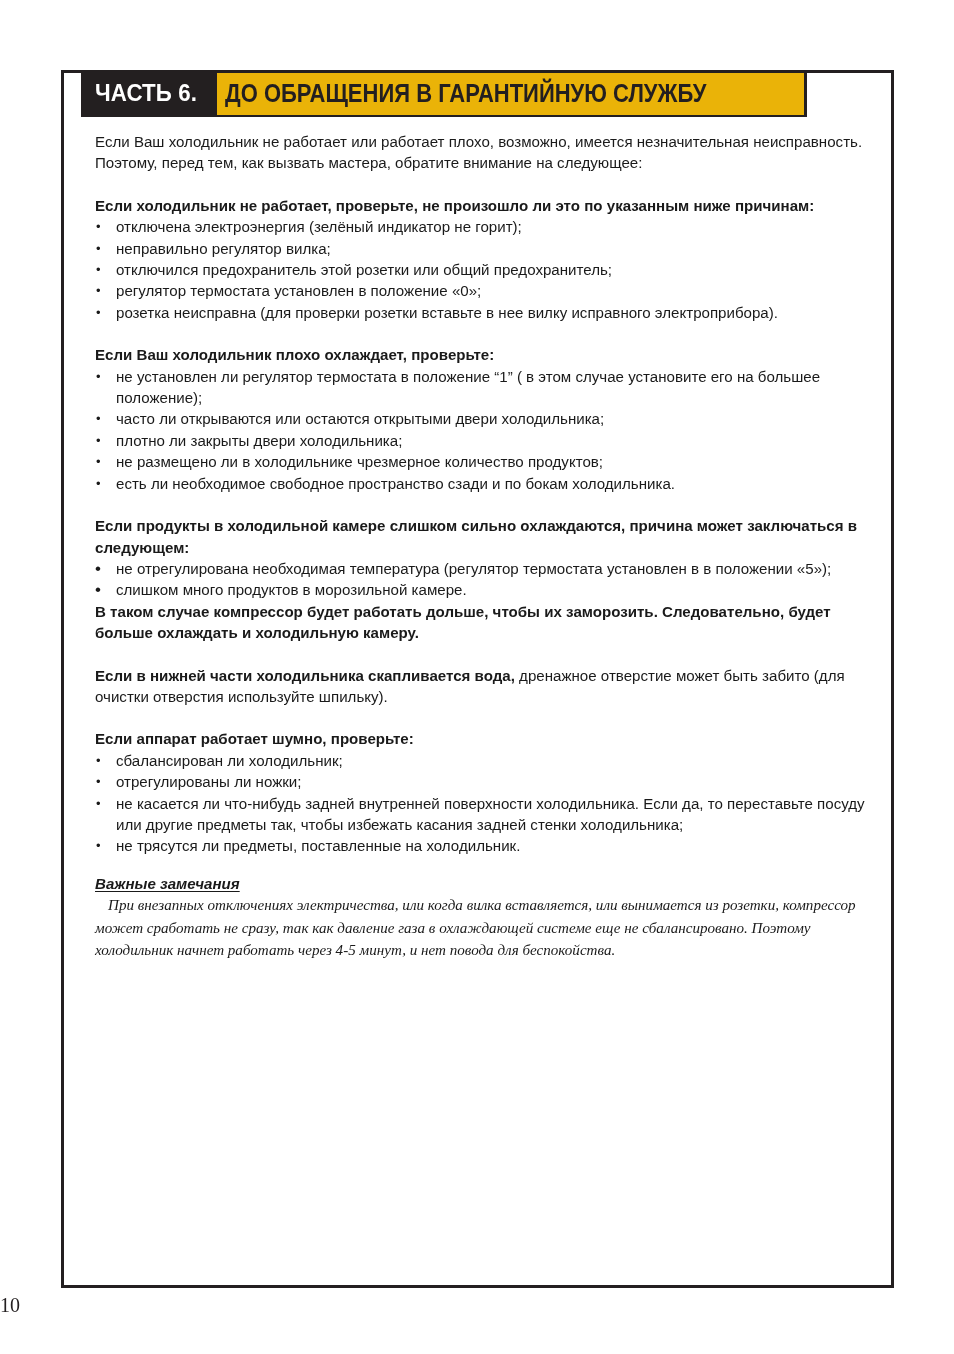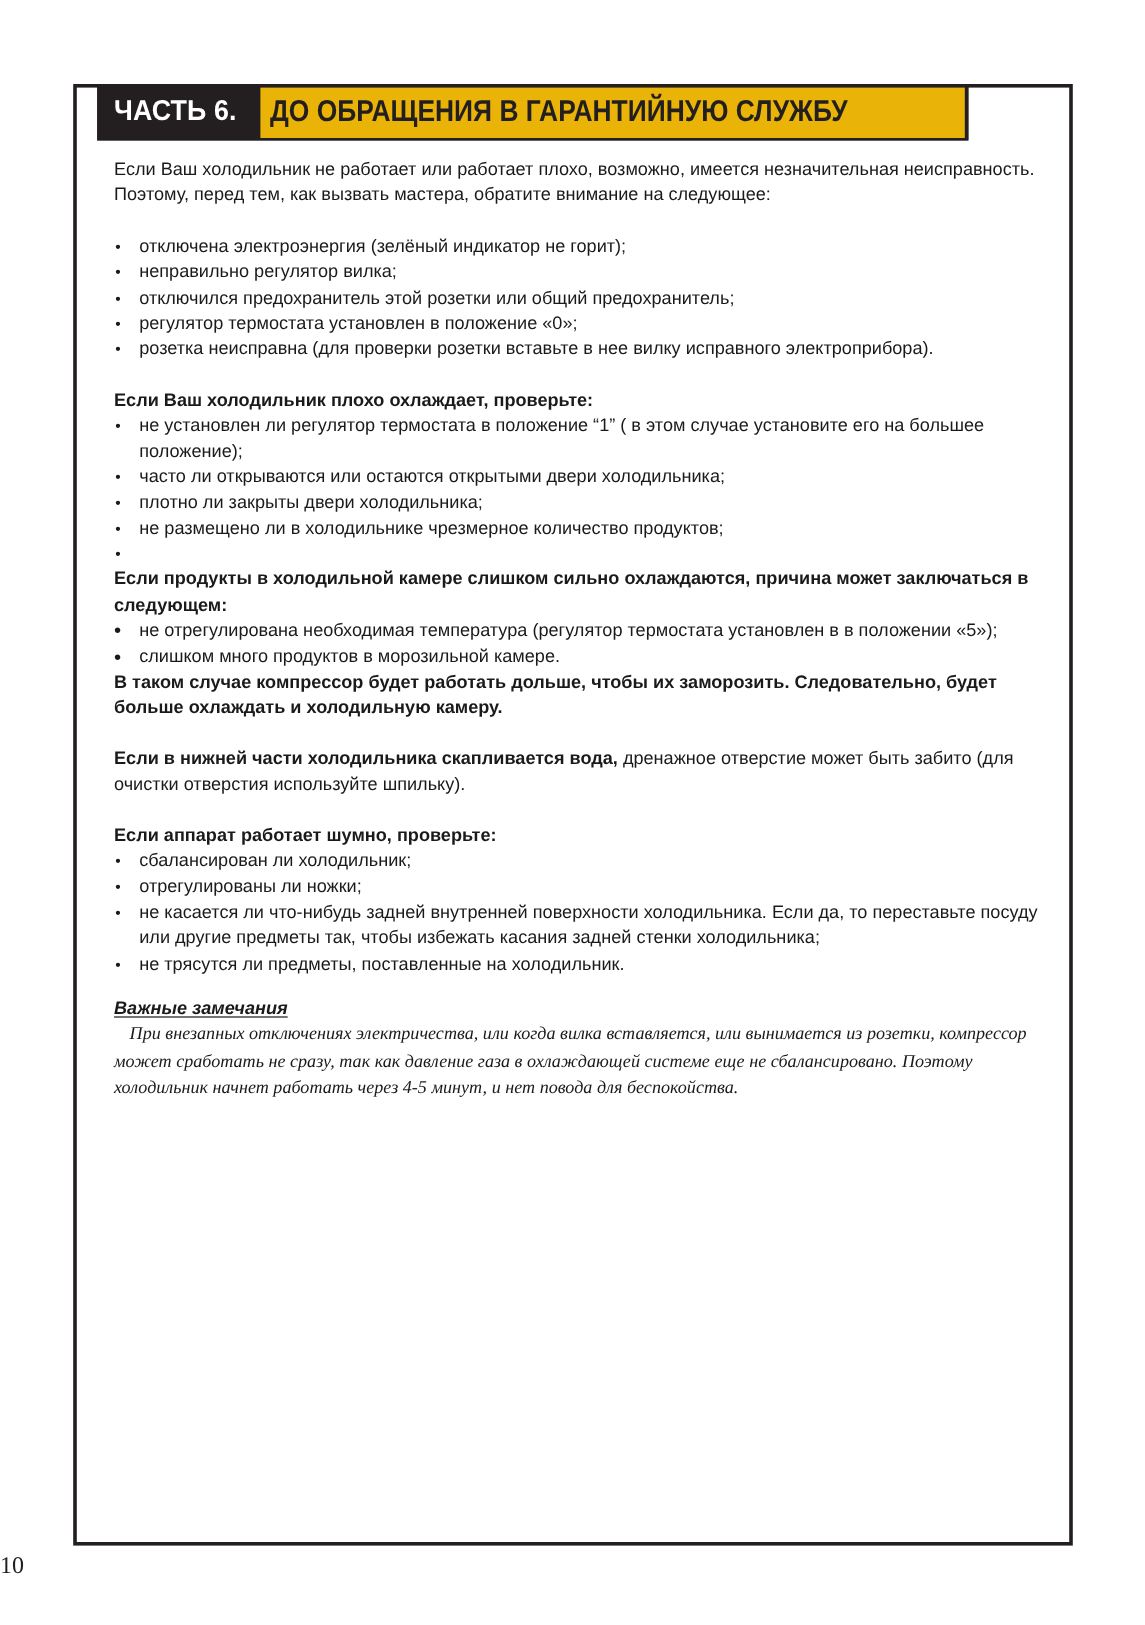--- a/index.html
+++ b/index.html
@@ -173,20 +173,21 @@
     </div>
   </div>
 
   <div class="body-area">
 
     <p class="para">Если Ваш холодильник не работает или работает плохо, возможно, имеется незначительная неисправность. Поэтому, перед тем, как вызвать мастера, обратите внимание на следующее:</p>
 
     <div class="spacer-lg"></div>
 
     <div>
+      <p class="heading">Если холодильник не работает, проверьте, не произошло ли это по указанным ниже причинам:</p>
       <div class="bullet-row">
         <span class="bullet">•</span>
         <span>отключена электроэнергия (зелёный индикатор не горит);</span>
       </div>
       <div class="bullet-row">
         <span class="bullet">•</span>
         <span>неправильно регулятор вилка;</span>
       </div>
       <div class="bullet-row">
         <span class="bullet">•</span>
@@ -217,20 +218,21 @@
       <div class="bullet-row">
         <span class="bullet">•</span>
         <span>плотно ли закрыты двери холодильника;</span>
       </div>
       <div class="bullet-row">
         <span class="bullet">•</span>
         <span>не размещено ли в холодильнике чрезмерное количество продуктов;</span>
       </div>
       <div class="bullet-row">
         <span class="bullet">•</span>
+        <span>есть ли необходимое свободное пространство сзади и по бокам холодильника.</span>
       </div>
     </div>
 
     <div class="spacer-lg"></div>
 
     <div>
       <p class="heading">Если продукты в холодильной камере слишком сильно охлаждаются, причина может заключаться в следующем:</p>
       <div class="bullet-row big-dot">
         <span class="bullet">•</span>
         <span>не отрегулирована необходимая температура (регулятор термостата установлен в в положении «5»);</span>

